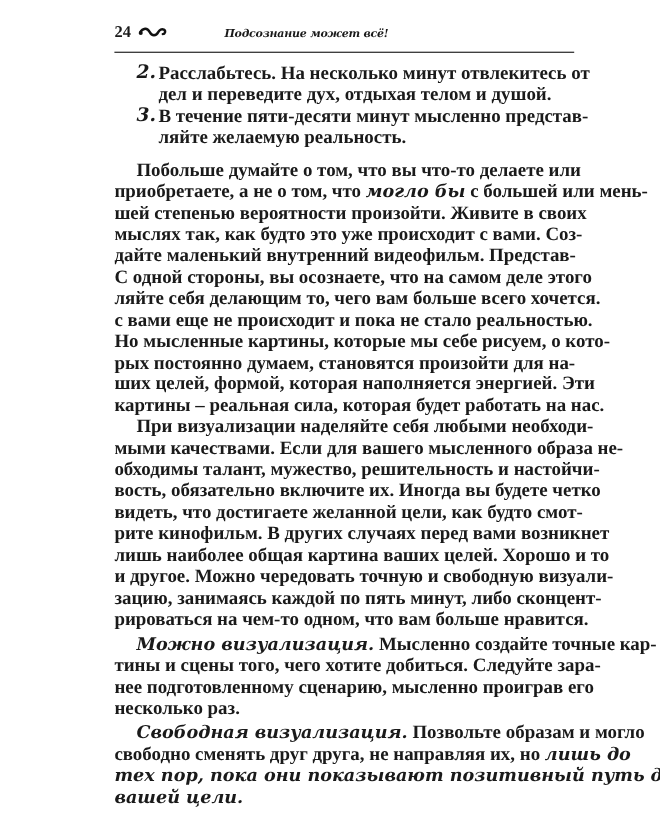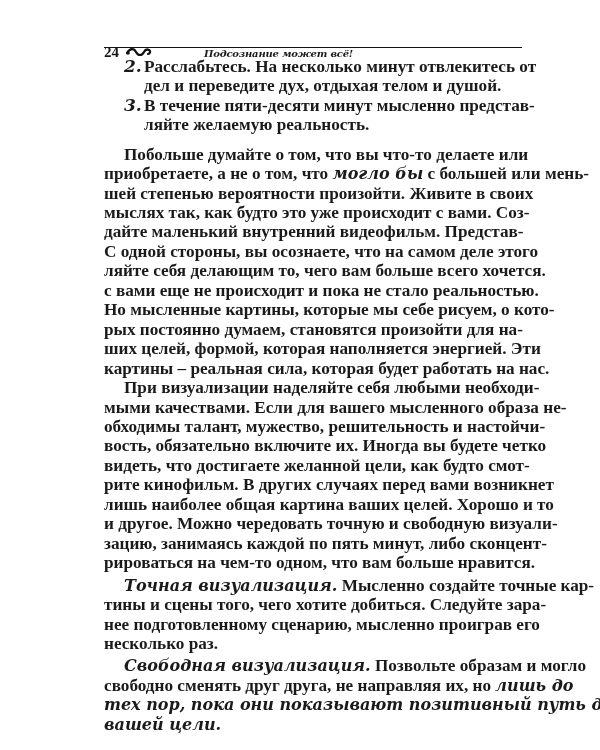--- a/index.html
+++ b/index.html
@@ -27,21 +27,20 @@
       height: 22px;
       font-size: 15px;
       padding-bottom: 3px;
       border-bottom: 1.6px solid #111;
     }
     .page-number {
       font-family: "Liberation Serif", serif;
       font-weight: bold;
       font-size: 15px;
       margin-right: 7px;
-      margin-top: 22px;
     }
     .ornament {
       display: inline-block;
       width: 26px;
       height: 12px;
       margin-right: 6px;
       position: relative;
       top: 1px;
     }
     .book-title {
@@ -161,21 +160,21 @@
     <span class="text-line">рите кинофильм. В других случаях перед вами возникнет</span>
     <span class="text-line">лишь наиболее общая картина ваших целей. Хорошо и то</span>
     <span class="text-line">и другое. Можно чередовать точную и свободную визуали-</span>
     <span class="text-line">зацию, занимаясь каждой по пять минут, либо сконцент-</span>
     <span class="text-line last">рироваться на чем-то одном, что вам больше нравится.</span>
   </div>
 
   <div class="para-gap-small"></div>
 
   <div class="para">
-    <span class="text-line first"><em class="it">Точная визуализация.</em><span> Мысленно создайте точные кар-</span></span>
+    <span class="text-line first"><em class="it">Можно визуализация.</em><span> Мысленно создайте точные кар-</span></span>
     <span class="text-line">тины и сцены того, чего хотите добиться. Следуйте зара-</span>
     <span class="text-line">нее подготовленному сценарию, мысленно проиграв его</span>
     <span class="text-line last">несколько раз.</span>
   </div>
 
   <div class="para-gap-small"></div>
 
   <div class="para">
     <span class="text-line first"><em class="it">Свободная визуализация.</em><span> Позвольте образам и могло</span></span>
     <span class="text-line"><span>свободно сменять друг друга, не направляя их, но </span><em class="it">лишь до</em></span>

